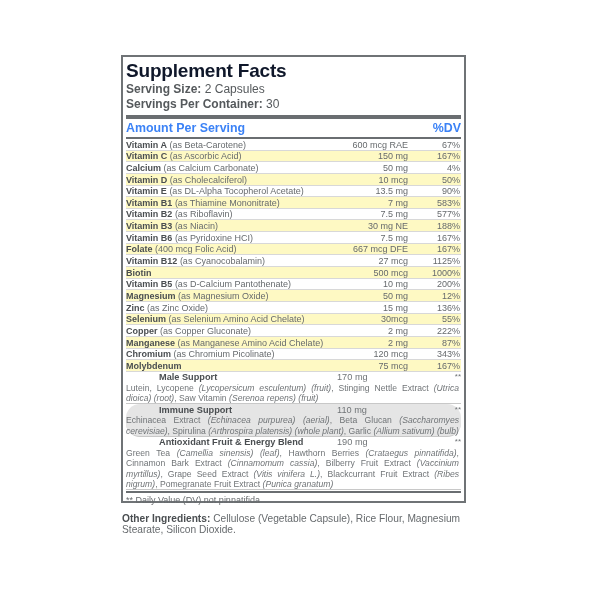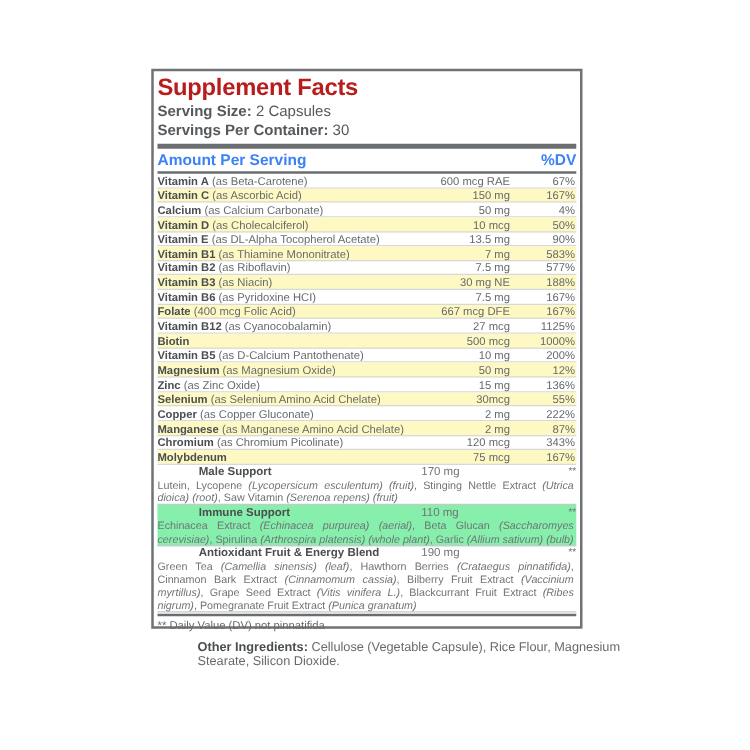--- a/index.html
+++ b/index.html
@@ -1,44 +1,44 @@
 <!DOCTYPE html>
 <html><head>
   <meta charset="utf-8">
   <style>
     html, body { margin:0; padding:0; background:#ffffff; }
     body { width:600px; height:600px; position:relative; overflow:hidden;
            font-family:"Liberation Sans", "DejaVu Sans", sans-serif; color:#555a5e; }
     .panel { position:absolute; left:121px; top:55px; width:345px; height:448px;
              border:2px solid #6f7376; box-sizing:border-box; padding:0 3px; }
-    .title { font-weight:bold; font-size:19px; color:#b91c1c; margin-top:3px; line-height:22px; letter-spacing:-0.2px; }
+    .title { font-weight:bold; font-size:19px; color:#0f172a; margin-top:3px; line-height:22px; letter-spacing:-0.2px; }
     .serving { font-size:12px; line-height:15px; color:#55595c; }
     .serving b { font-weight:bold; }
     .rule-thick { height:4px; background:#6a6e71; margin:3px 0 0 0; }
     .hdr { display:flex; justify-content:space-between; align-items:center; height:18px; font-weight:bold; font-size:12.4px; color:#3b82f6; }
     .hdr .amt { margin-right:18px; }
     .hdr .dv { width:40px; text-align:right; }
     .rule-mid { height:2px; background:#6a6e71; }
     .row { display:flex; align-items:flex-end; height:10.65px; font-size:9px; line-height:10px; color:#666a6d; border-bottom:1px solid #d8d8d8; }
     .row.alt { background:#fef9c3; }
     .row .name { flex:1; white-space:nowrap; overflow:hidden; }
     .row .name b { color:#4a4e51; }
     .row .amount { width:80px; text-align:right; padding-right:8px; }
     .row .pct { width:44px; text-align:right; padding-right:1px; }
     .blend { border-bottom:1px solid #c8c8c8; font-size:8.6px; line-height:10.3px; color:#707477; }
-    .blend.alt { background:#86efac; }
+    .blend.alt { background:#e5e5e5;border-radius:14px; }
     .blend .bh { display:flex; height:11px; align-items:center; }
     .blend .bh .bname { flex:1; font-weight:bold; font-size:9.2px; color:#4a4e51;padding-left:33px; }
     .blend .bh .bamt { width:80px; text-align:left; font-size:9.2px; }
     .blend .bh .bstar { width:44px; text-align:right; font-size:8px; }
     .blend .desc { text-align:justify; padding-right:2px; }
     .blend .desc i { font-style:italic; }
     .rule-bottom { height:2px; background:#6a6e71; margin-top:1px; }
     .footnote { font-size:9px; line-height:14px; color:#666a6d; }
-    .other { position:absolute; left:122px; top:513px; width:350px; font-size:10.2px; line-height:11px; color:#666a6d;margin-left:36px; }
+    .other { position:absolute; left:122px; top:513px; width:350px; font-size:10.2px; line-height:11px; color:#666a6d; }
     .other b { color:#4a4e51; }
   </style>
 </head>
 <body>
 
 <div class="panel">
   <div class="title">Supplement Facts</div>
   <div class="serving">
     <b>Serving Size:</b>
     <span>2 Capsules</span>

